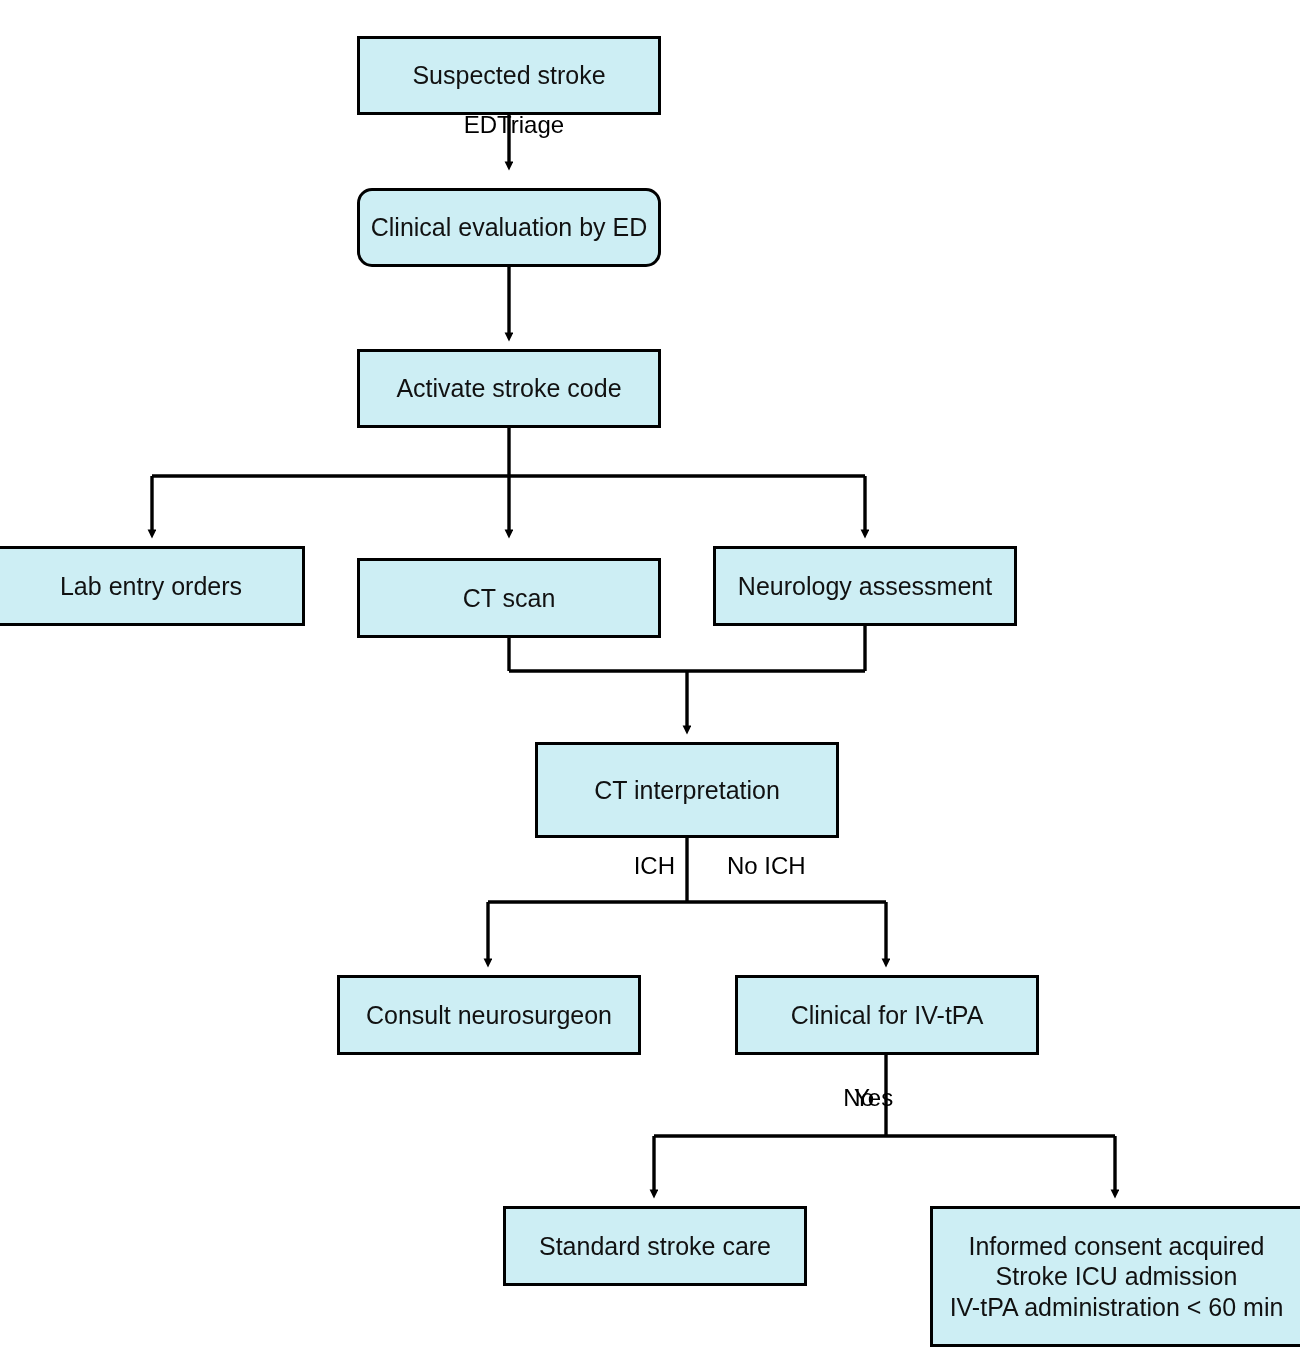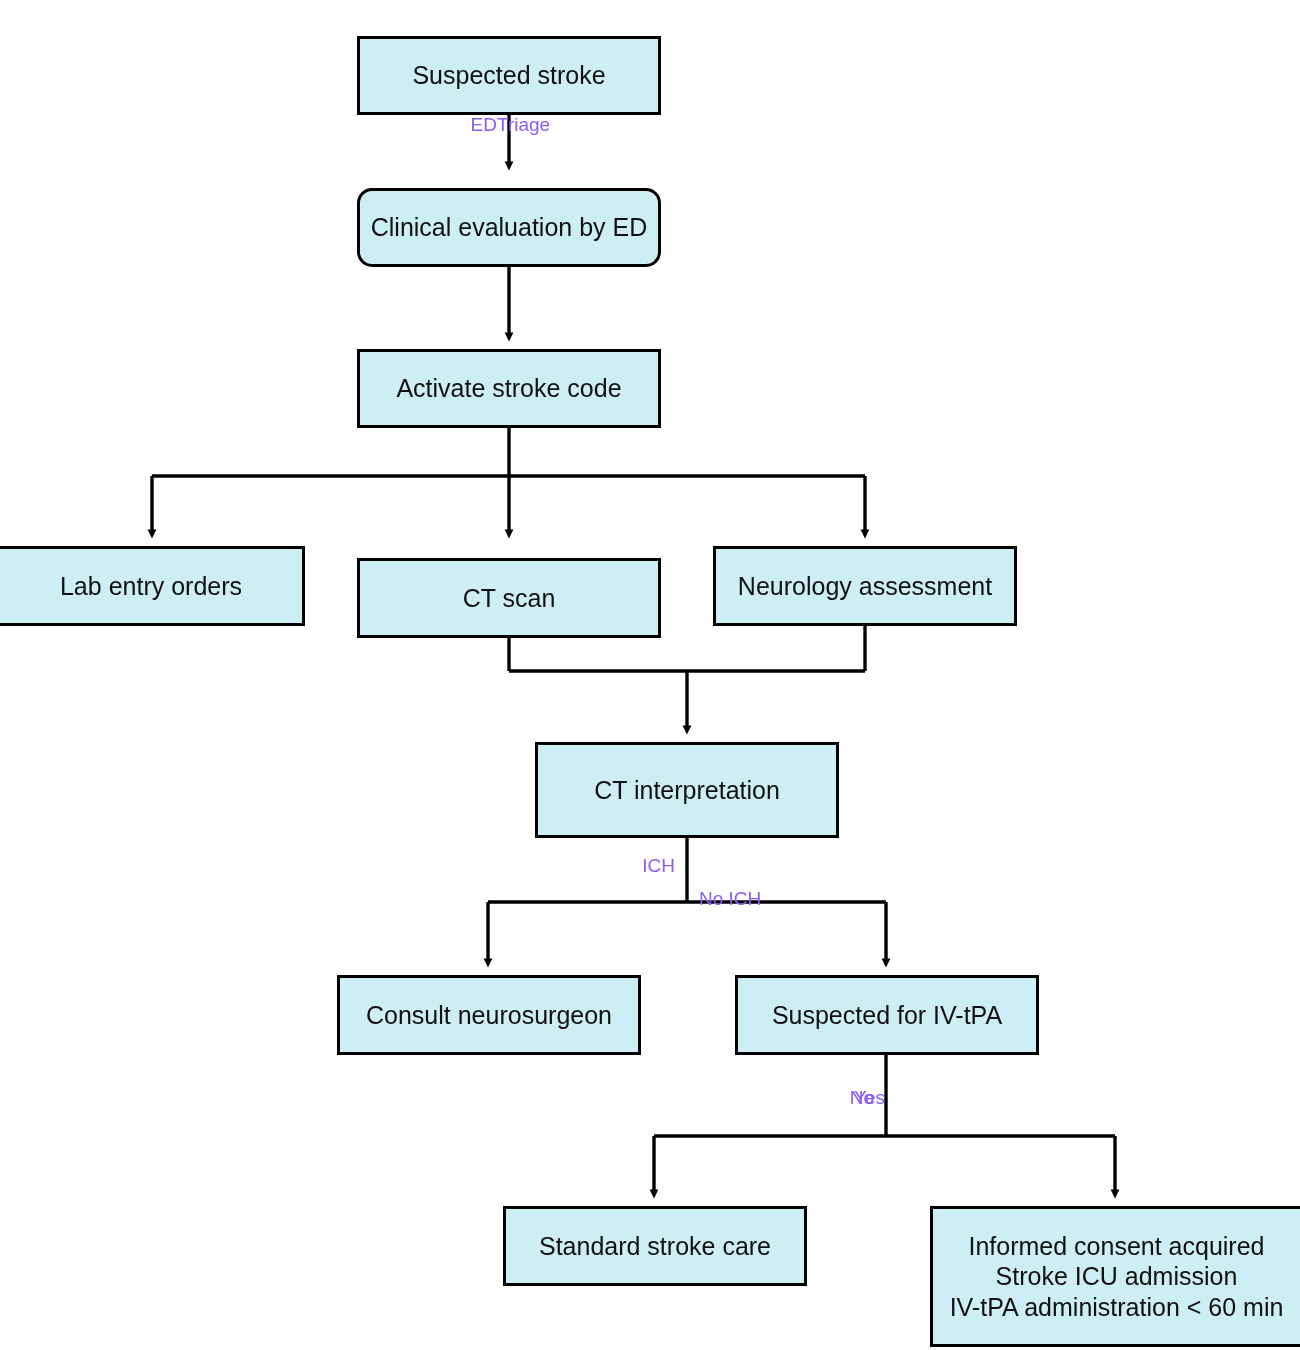--- a/index.html
+++ b/index.html
@@ -32,22 +32,22 @@
     justify-content: center;
     text-align: center;
     color: #111111;
     font-size: 25px;
     line-height: 1.22;
     z-index: 2;
   }
   .node .label { white-space: pre-line; padding: 0 8px; }
   .edge-label {
     position: absolute;
-    color: #8b5cf6;
-    font-size: 19px;
+    color: #000000;
+    font-size: 24px;
     white-space: nowrap;
     z-index: 3;
   }
   .edge-label.right-of { transform: translate(0, -50%); }
   .edge-label.left-of  { transform: translate(-100%, -50%); }
 </style>
 </head>
 <body>
 
 <div id="canvas">
@@ -113,21 +113,21 @@
 
   <div class="node" style="left:535px; top:742px; width:304px; height:96px;">
     <span class="label">CT interpretation</span>
   </div>
 
   <div class="node" style="left:337px; top:975px; width:304px; height:80px;">
     <span class="label">Consult neurosurgeon</span>
   </div>
 
   <div class="node" style="left:735px; top:975px; width:304px; height:80px;">
-    <span class="label">Suspected for IV-tPA</span>
+    <span class="label">Clinical for IV-tPA</span>
   </div>
 
   <div class="node" style="left:503px; top:1206px; width:304px; height:80px;">
     <span class="label">Standard stroke care</span>
   </div>
 
   <div class="node" style="left:930px; top:1206px; width:373px; height:141px;">
     <span class="label">Informed consent acquired
 Stroke ICU admission
 IV-tPA administration &lt; 60 min</span>
@@ -136,21 +136,21 @@
   <div class="edge-label left-of" style="left:497px; top:125px;">
     <span>ED</span>
   </div>
   <div class="edge-label right-of" style="left:497px; top:125px;text-align:center;">
     <span>Triage</span>
   </div>
 
   <div class="edge-label left-of" style="left:675px; top:866px;">
     <span>ICH</span>
   </div>
-  <div class="edge-label right-of" style="left:699px; top:866px;margin-top:33px;">
+  <div class="edge-label right-of" style="left:727px; top:866px;">
     <span>No ICH</span>
   </div>
 
   <div class="edge-label left-of" style="left:874px; top:1098px;">
     <span>No</span>
   </div>
   <div class="edge-label right-of" style="left:854px; top:1098px;">
     <span>Yes</span>
   </div>
 

